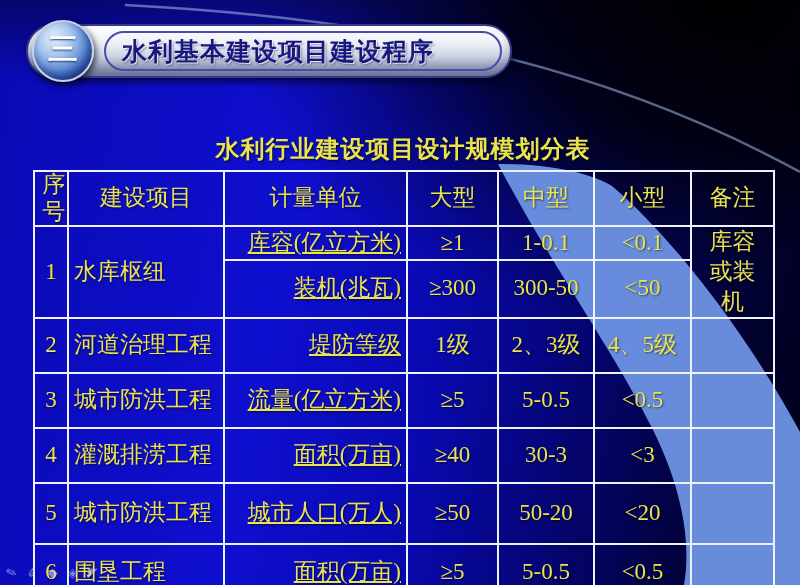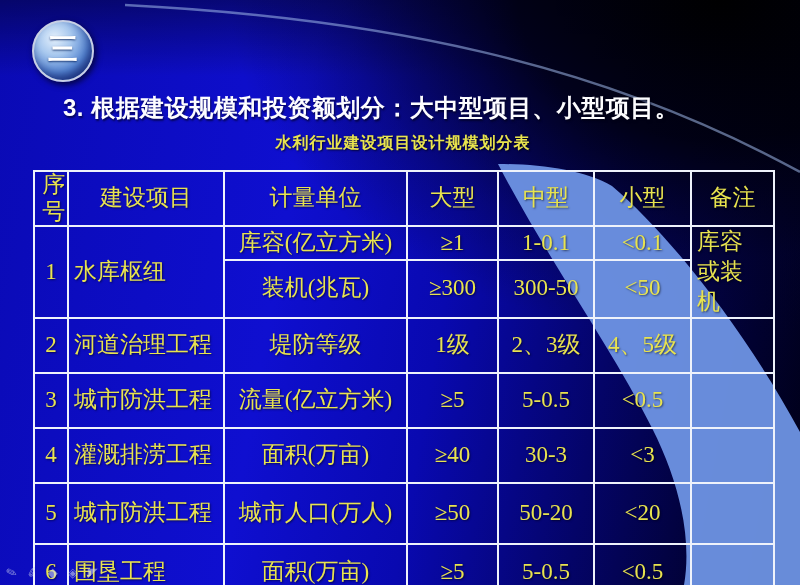--- a/index.html
+++ b/index.html
@@ -26,37 +26,37 @@
     background:radial-gradient(circle at 35% 28%, #e4f0fc 0%, #a8c8ee 30%, #5585d2 62%, #27479a 88%, #1a3580 100%);
     border:2px solid #c8d0e4;display:flex;align-items:center;justify-content:center;
     box-shadow:2px 3px 6px rgba(0,0,15,.7), inset -3px -5px 8px rgba(10,20,90,.55);}
   .badge span{color:#fff;font-weight:bold;font-size:30px;margin-top:-3px;
     font-family:"Liberation Serif",serif;text-shadow:0 1px 2px rgba(0,30,90,.8);}
   
   .subtitle{position:absolute;left:63px;top:92px;z-index:2;color:#fdfdff;
     font-weight:bold;font-size:24px;letter-spacing:.5px;white-space:nowrap;
     text-shadow:1px 2px 2px rgba(0,0,20,.6);}
   .table-title{position:absolute;left:33px;top:133px;width:740px;z-index:2;text-align:center;
-    color:#e9e44e;font-weight:bold;font-size:16px;letter-spacing:1px;
+    color:#e9e44e;font-weight:bold;font-size:24px;letter-spacing:1px;
     text-shadow:1px 1px 2px rgba(0,0,0,.7);}
   
   .scale-table{position:absolute;left:33px;top:170px;width:740px;z-index:2;
     border-collapse:collapse;table-layout:fixed;color:#e8e34f;
     font-family:"Liberation Serif",serif;font-size:23px;line-height:1.15;
     text-shadow:1px 1px 2px rgba(0,0,0,.55);}
   .scale-table td,.scale-table th{border:2px solid #eef2fb;padding:0 5px;font-weight:normal;overflow:hidden;}
   .scale-table th{text-align:center;}
   .hdr{height:55px;}
   .r1a{height:29px;} .r1b{height:50px;}
   .r{height:55px;} .r5{height:61px;} .r6{height:57px;}
   .c-no{text-align:center;}
   .c-project{text-align:left;padding-left:10px;}
-  .c-unit{text-align:center;padding-left:7px;}
+  .c-unit{text-align:right;padding-left:7px;text-decoration:underline;}
   .c-num{text-align:center;}
-  .c-note{text-align:left;}
+  .c-note{text-align:center;}
   .wrap-narrow{display:inline-block;width:1.2em;word-break:break-all;vertical-align:middle;}
   .wrap-two{display:inline-block;width:2.15em;word-break:break-all;line-height:1.3;vertical-align:middle;}
   
   .anno-toolbar{position:absolute;left:6px;top:565px;z-index:4;display:flex;gap:10px;
     color:rgba(205,212,238,.6);font-size:13px;font-family:"DejaVu Sans",sans-serif;}
   .anno-toolbar span{cursor:pointer;}
   .tilt{display:inline-block;transform:rotate(-18deg);}
 </style>
 </head>
 <body>
@@ -67,26 +67,29 @@
     <path d="M 125,5 C 380,18 600,62 800,172" fill="none" stroke="rgba(160,185,235,0.55)" stroke-width="2.5"></path>
     <path d="M 498,164
              C 545,255 610,345 652,428
              C 680,483 692,540 684,585
              L 800,585 L 800,432
              C 745,330 670,235 612,186
              C 585,170 540,164 498,164 Z" fill="#6e93e4" fill-opacity="0.95"></path>
   </svg>
 
   <div class="banner">
+    <div class="pill">
+      <div class="pill-outline"></div>
+      <span class="banner-text">水利基本建设项目建设程序</span>
+    </div>
     <div class="badge">
       <span>三</span>
     </div>
   </div>
 
-  <div class="subtitle">3. 根据建设规模和投资额划分：大中型项目、小型项目。</div>
 
   <div class="table-title">水利行业建设项目设计规模划分表</div>
 
   <table class="scale-table">
     <colgroup>
       <col style="width:34px">
         <col style="width:156px">
         <col style="width:183px">
       <col style="width:91px">
         <col style="width:96px">

